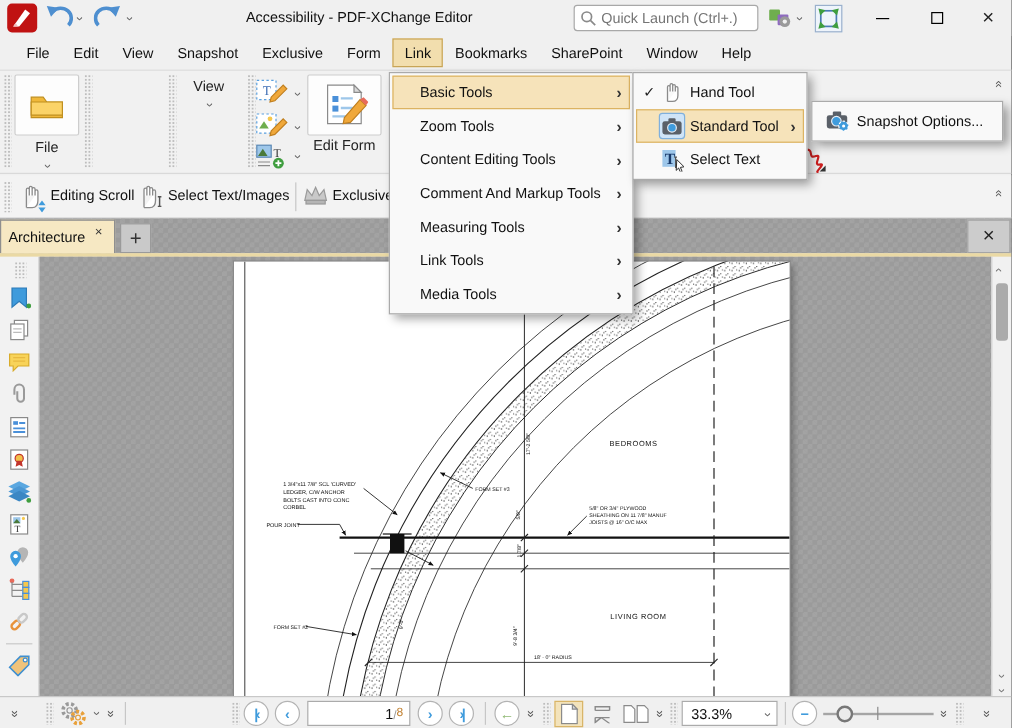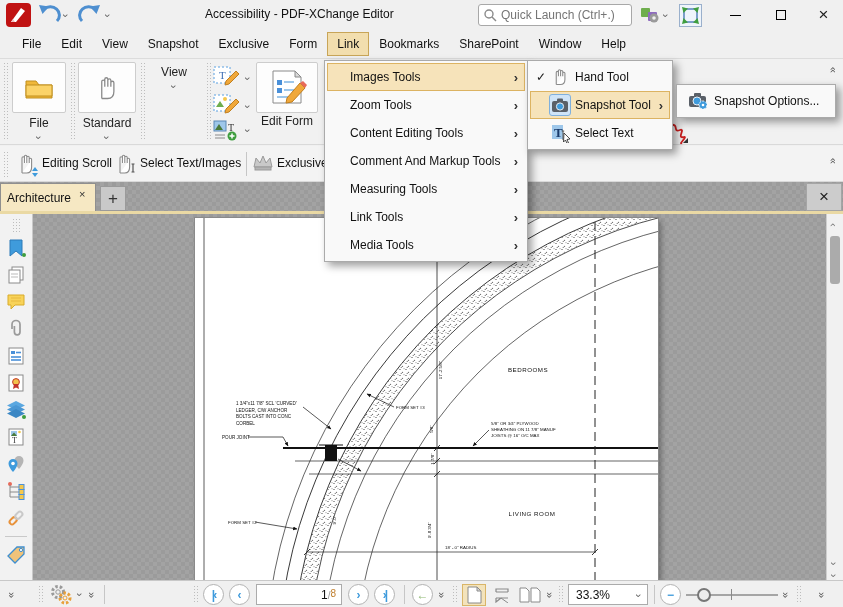--- a/index.html
+++ b/index.html
@@ -163,29 +163,20 @@
       <div class="icbox" style="width:54px;height:51px;">
         <svg width="30" height="24">
             <path d="M2 5 h10 l3 4 h13 v13 h-26 z" fill="#f0b83a" stroke="#c08f1f"></path>
             <path d="M2 9 h26 v11 h-26 z" fill="#fbd368" stroke="#c08f1f"></path>
           </svg>
       </div>
       <div class="tlabel" style="width:54px;margin-top:3px;">File</div>
       <div class="tlabel" style="width:54px;"><span class="caret">›</span></div>
     </div>
     <span class="handle" style="left:70px;top:3px;height:78px;"></span>
-    <div class="abs" style="left:78px;top:3px;width:58px;">
-      <div class="icbox" style="width:58px;height:51px;">
-        <svg width="28" height="30" viewBox="0 0 24 24">
-            <path d="M7.5 21 V11 M7.5 11 V6.5 a1.3 1.3 0 0 1 2.6 0 V11 M10.1 11 V4.5 a1.3 1.3 0 0 1 2.6 0 V11 M12.7 11 V5.5 a1.3 1.3 0 0 1 2.6 0 V11 M15.3 11 V7.5 a1.3 1.3 0 0 1 2.6 0 V15 Q17.9 21 12.5 21 L7.5 21" fill="#fff" stroke="#8a8a8a" stroke-width="1.1"></path>
-          </svg>
-      </div>
-      <div class="tlabel" style="width:58px;margin-top:3px;">Standard</div>
-      <div class="tlabel" style="width:58px;"><span class="caret">›</span></div>
-    </div>
     <span class="handle" style="left:140px;top:3px;height:78px;"></span>
     <div class="abs" style="left:146px;top:3px;width:56px;">
       <div class="tlabel" style="width:56px;margin-top:3px;">View</div>
       <div class="tlabel" style="width:56px;"><span class="caret">›</span></div>
     </div>
     <span class="handle" style="left:206px;top:3px;height:78px;"></span>
     <div class="abs" style="left:212px;top:6px;">
       <svg width="30" height="24">
           <rect x="2" y="2" width="16" height="16" fill="#fff" stroke="#5aa0e0" stroke-dasharray="2 2"></rect>
           <text x="7" y="14" font-size="11" fill="#3f6fb5" font-family="Liberation Serif,serif">T</text>
@@ -453,21 +444,21 @@
 
   <div id="vscroll">
     <span class="abs chevup" style="left:4px;top:6px;color:#777;">›</span>
     <div class="abs" style="left:3px;top:22px;width:10px;height:48px;background:#ababab;border-radius:3px;"></div>
     <span class="abs caret" style="left:5px;top:344px;color:#777;">›</span>
     <span class="abs caret" style="left:5px;top:356px;color:#777;">›</span>
   </div>
 
   <div class="menu" style="left:324px;top:60px;width:204px;z-index:40;">
     <div class="mi hl" style="padding-left:22px;">
-      <span>Images Tools</span>
+      <span>Basic Tools</span>
       <span class="marrow">›</span>
     </div>
     <div class="mi" style="padding-left:22px;">
       <span>Zoom Tools</span>
       <span class="marrow">›</span>
     </div>
     <div class="mi" style="padding-left:22px;">
       <span>Content Editing Tools</span>
       <span class="marrow">›</span>
     </div>
@@ -501,21 +492,21 @@
     </div>
     <div class="mi hl" style="padding-left:5px;">
       <span style="width:13px;"></span>
       <span class="ic-slot" style="background:#cfe4f7;border:1px solid #7fb0dd;border-radius:3px;">
         <svg width="18" height="16">
             <rect x="1" y="4" width="16" height="11" rx="2" fill="#5a6068"></rect>
             <rect x="6" y="1.5" width="6" height="4" rx="1" fill="#5a6068"></rect>
             <circle cx="9" cy="9.5" r="3.6" fill="#3f9bdc" stroke="#e8eef5" stroke-width="1"></circle>
           </svg>
       </span>
-      <span style="margin-left:4px;">Snapshot Tool</span>
+      <span style="margin-left:4px;">Standard Tool</span>
       <span class="marrow">›</span>
     </div>
     <div class="mi" style="padding-left:5px;">
       <span style="width:13px;"></span>
       <span class="ic-slot">
         <svg width="20" height="20">
             <rect x="2" y="2" width="11" height="14" fill="#9ec7ea"></rect>
             <text x="4" y="13.5" font-size="13" fill="#1a3a6a" font-family="Liberation Serif,serif" font-weight="bold">T</text>
             <path d="M13 8 v9 M11.8 8 h2.4" stroke="#555" fill="none"></path>
             <polygon points="14,10 20,16 17,16.5 18.5,20 17,20.5 15.5,17 13.5,19" fill="#fff" stroke="#222" stroke-width="0.8"></polygon>

